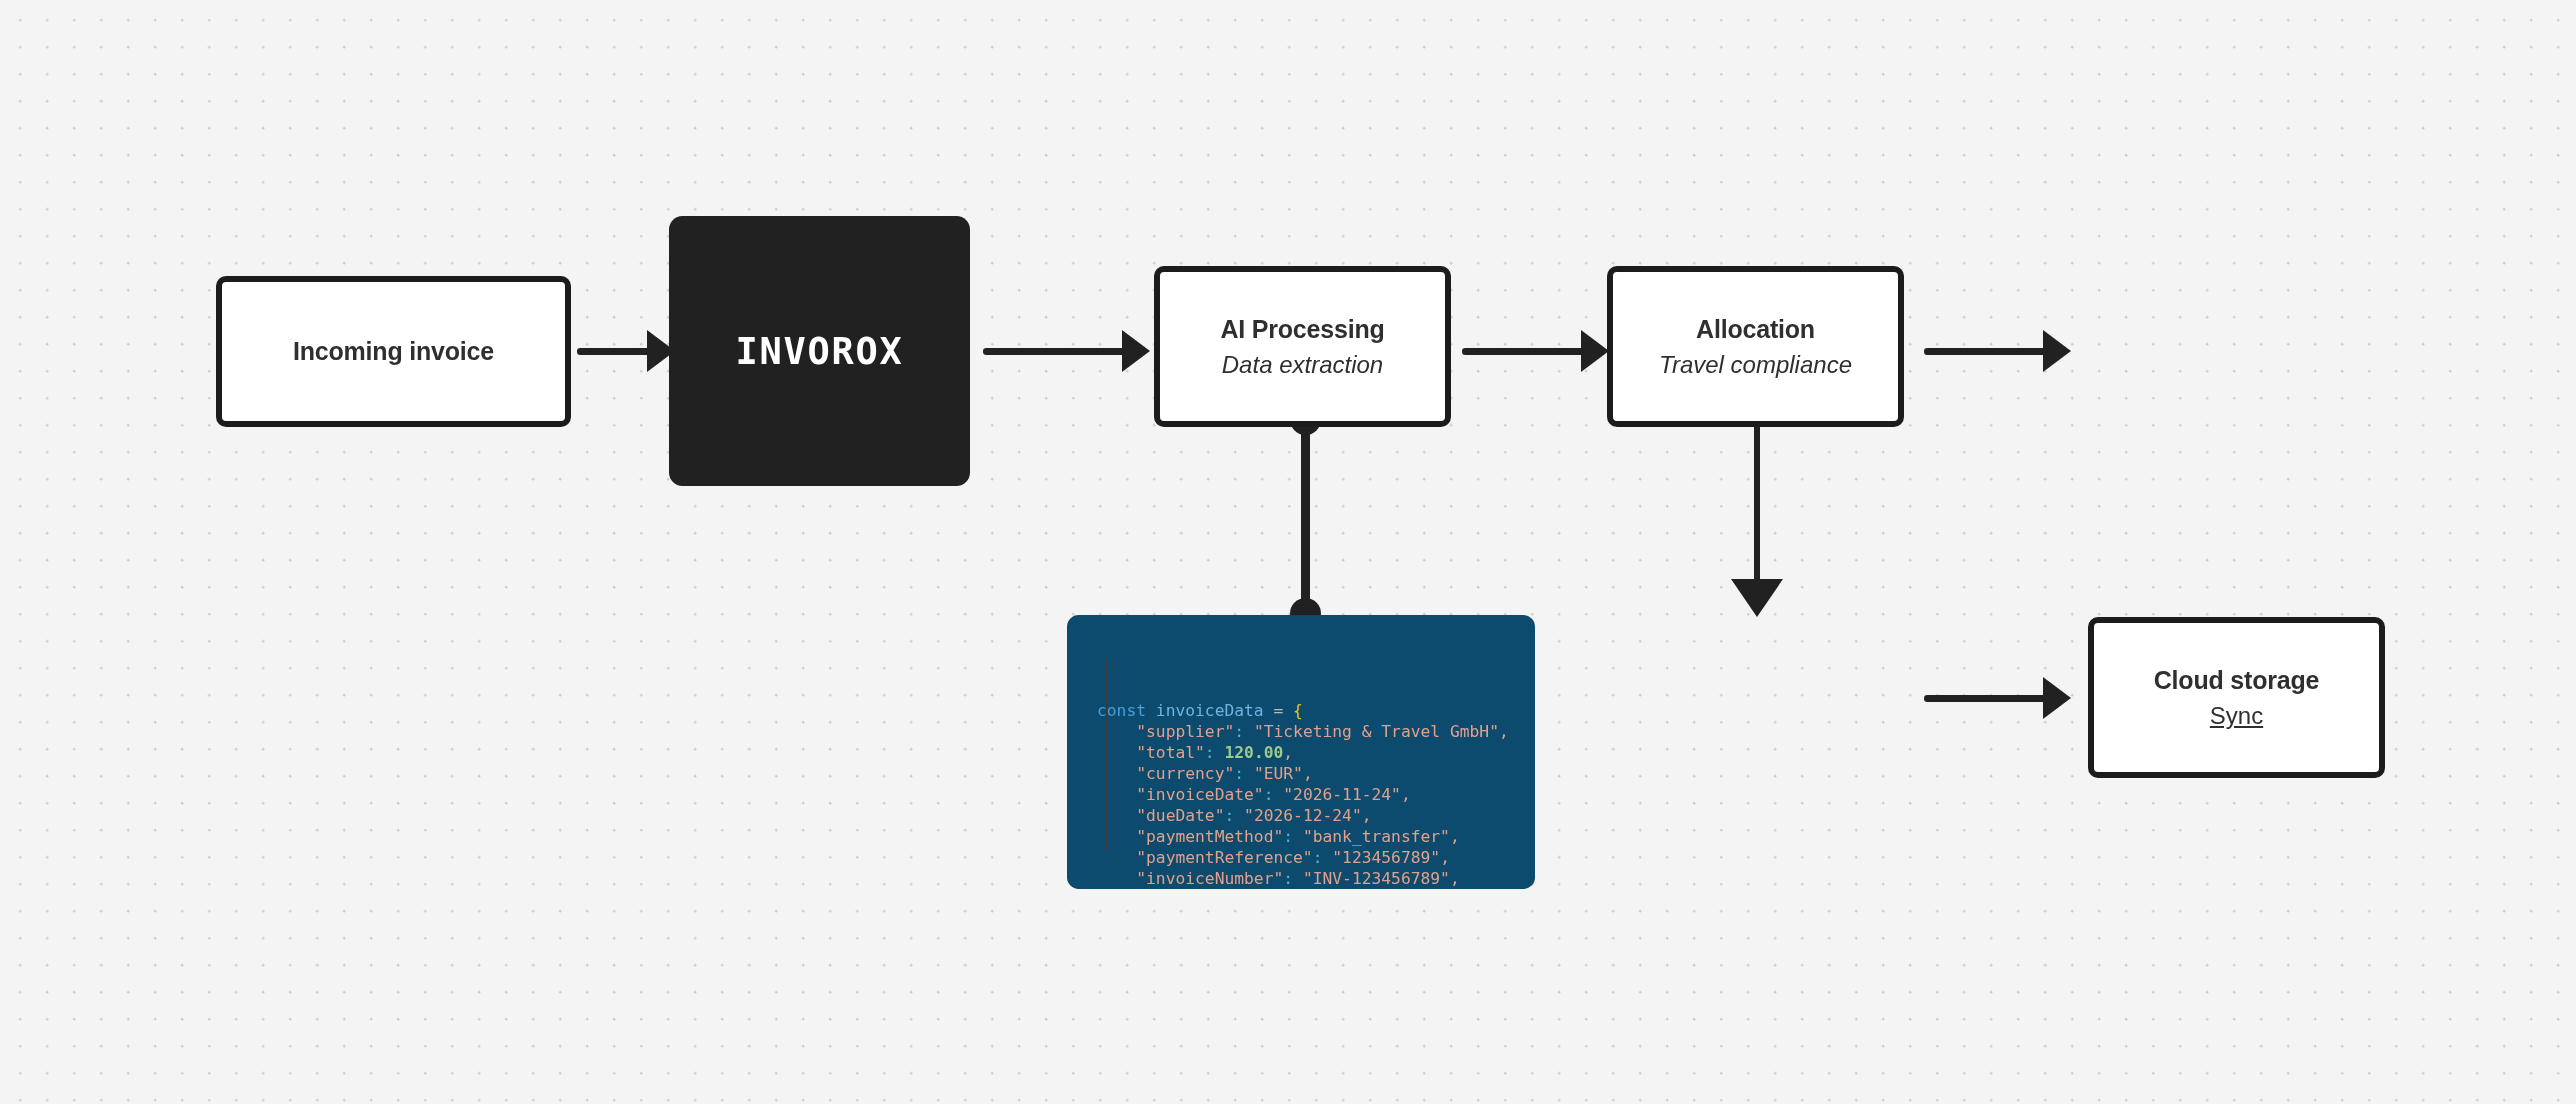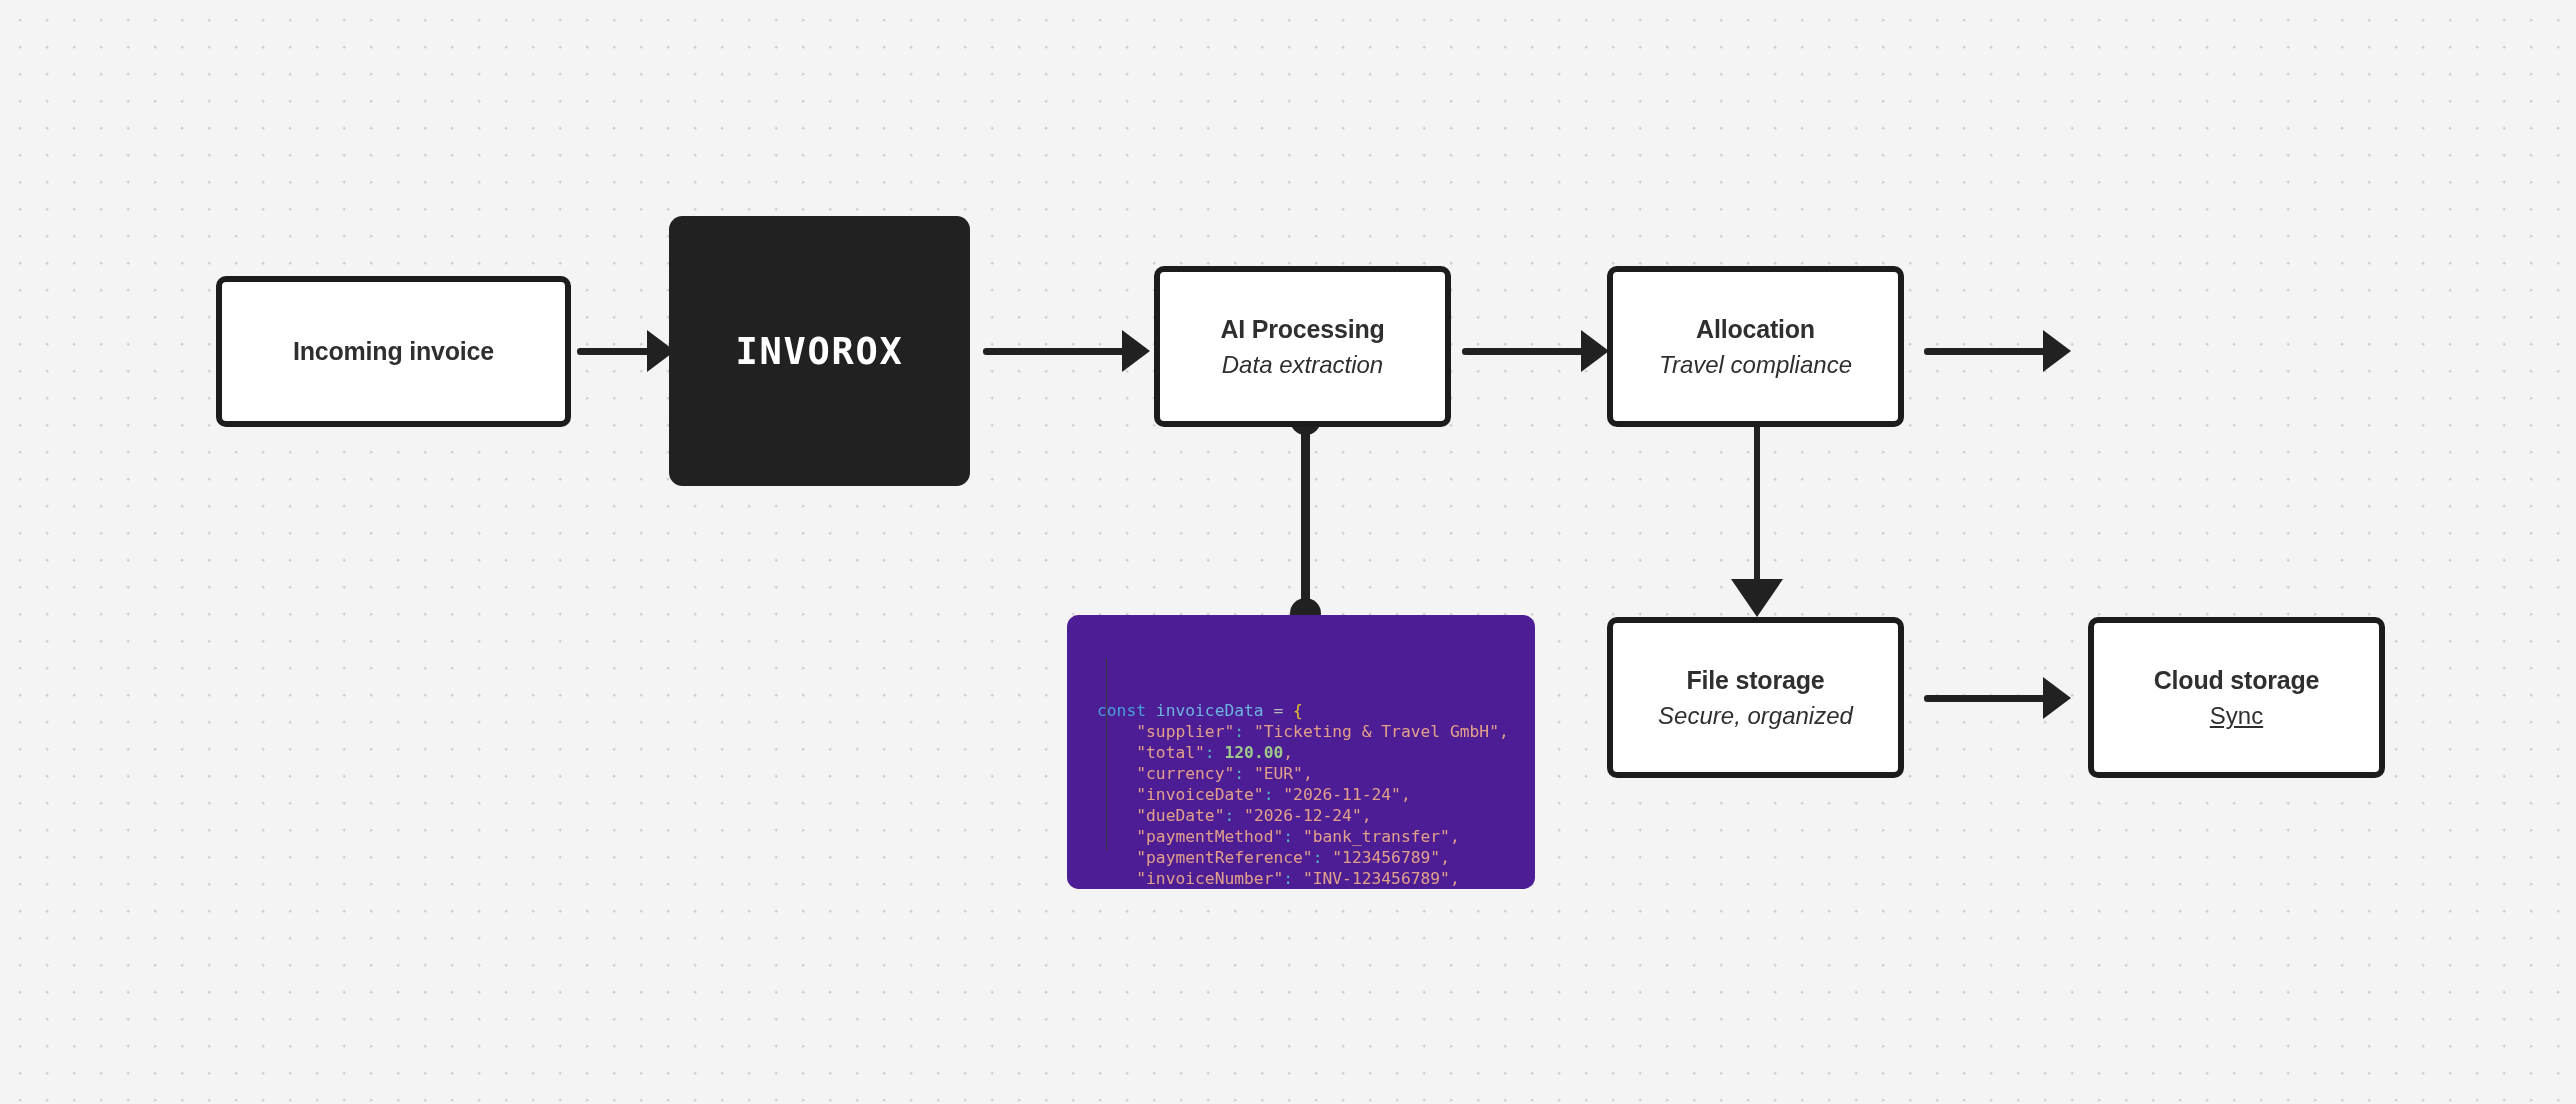--- a/index.html
+++ b/index.html
@@ -127,21 +127,21 @@
 
   .link-dot {
     position: absolute;
     background: #212121;
     border-radius: 50%;
   }
 
   
   .code-block {
     position: absolute;
-    background: #4c1d95;
+    background: #0c4a6e;
     border-radius: 11.7px;
     padding: 22px 25px 22px 30px;
     font-family: "DejaVu Sans Mono", "Liberation Mono", monospace;
     font-size: 16.3px;
     line-height: 21px;
     white-space: pre;
     overflow: hidden;
   }
 
   .code-block .indent-guide {
@@ -218,24 +218,20 @@
     <div class="title">AI Processing</div>
     <div class="subtitle">Data extraction</div>
   </div>
 
   <div class="node" style="left:1607px; top:266px; width:297px; height:161px;">
     <div class="title">Allocation</div>
     <div class="subtitle">Travel compliance</div>
   </div>
 
 
-  <div class="node" style="left:1607px; top:617px; width:297px; height:161px;">
-    <div class="title">File storage</div>
-    <div class="subtitle">Secure, organized</div>
-  </div>
 
   <div class="node" style="left:2064px; top:617px; width:297px; height:161px;margin-left:24px;">
     <div class="title">Cloud storage</div>
     <div class="subtitle plain">Sync</div>
   </div>
 
   <div class="code-block" style="left:1067px; top:615px; width:468px; height:274px;">
     <div class="indent-guide"></div>
     <div id="code-body"><div class="code-line"><span class="tok-kw">const</span> <span class="tok-var">invoiceData</span> <span class="tok-op">=</span> <span class="tok-brace">{</span></div><div class="code-line">    <span class="tok-key">"supplier"</span><span class="tok-colon">:</span> <span class="tok-str">"Ticketing &amp; Travel GmbH"</span><span class="tok-punct">,</span></div><div class="code-line">    <span class="tok-key">"total"</span><span class="tok-colon">:</span> <span class="tok-num">120.00</span><span class="tok-punct">,</span></div><div class="code-line">    <span class="tok-key">"currency"</span><span class="tok-colon">:</span> <span class="tok-str">"EUR"</span><span class="tok-punct">,</span></div><div class="code-line">    <span class="tok-key">"invoiceDate"</span><span class="tok-colon">:</span> <span class="tok-str">"2026-11-24"</span><span class="tok-punct">,</span></div><div class="code-line">    <span class="tok-key">"dueDate"</span><span class="tok-colon">:</span> <span class="tok-str">"2026-12-24"</span><span class="tok-punct">,</span></div><div class="code-line">    <span class="tok-key">"paymentMethod"</span><span class="tok-colon">:</span> <span class="tok-str">"bank_transfer"</span><span class="tok-punct">,</span></div><div class="code-line">    <span class="tok-key">"paymentReference"</span><span class="tok-colon">:</span> <span class="tok-str">"123456789"</span><span class="tok-punct">,</span></div><div class="code-line">    <span class="tok-key">"invoiceNumber"</span><span class="tok-colon">:</span> <span class="tok-str">"INV-123456789"</span><span class="tok-punct">,</span></div></div>
   </div>

